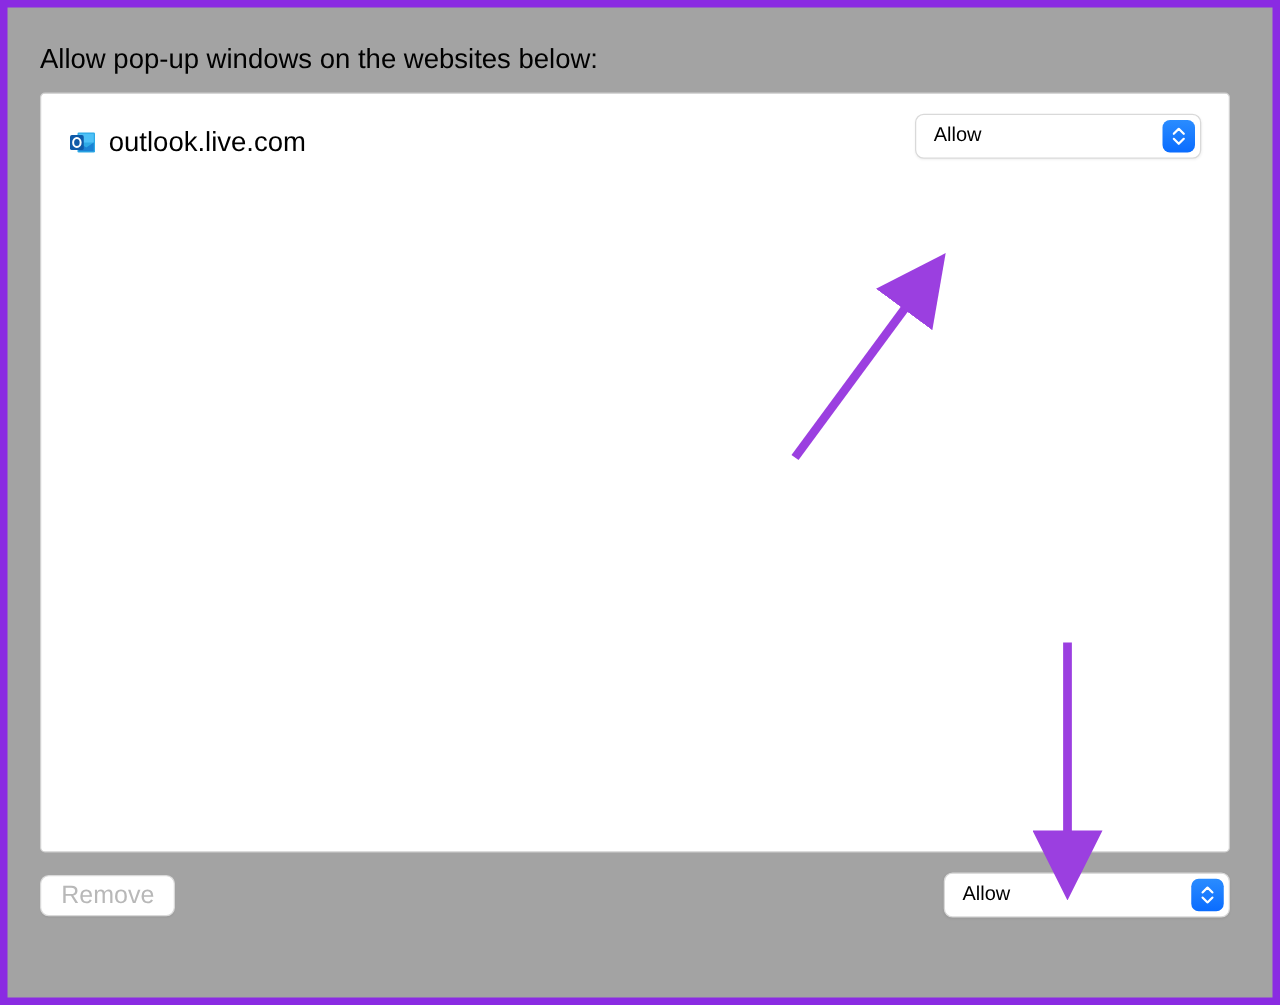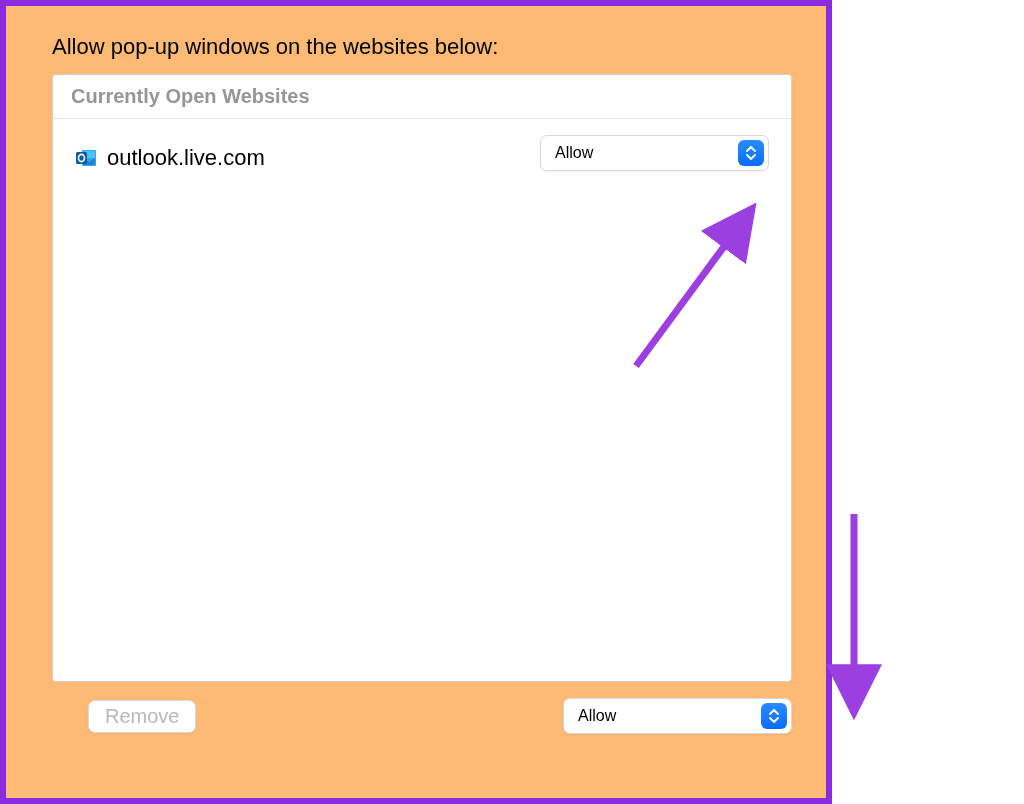--- a/index.html
+++ b/index.html
@@ -8,25 +8,25 @@
       padding: 0;
     }
     body {
       font-family: -apple-system, BlinkMacSystemFont, "Segoe UI", Helvetica, Arial, sans-serif;
       background: #fff;
       width: 1024px;
       height: 804px;
       overflow: hidden;
     }
     .outer-frame {
-      width: 832px;
+      width: 1024px;
       height: 804px;
       border: 6px solid #8a2be2;
-      background: #fdba74;
-      padding: 28px 34px 22px 46px;
+      background: #a3a3a3;
+      padding: 28px 34px 22px 26px;
       position: relative;
     }
     .heading {
       font-size: 22px;
       color: #000;
       margin-bottom: 14px;
       font-weight: 400;
     }
     .panel {
       background: #fff;
@@ -99,21 +99,20 @@
       gap: 2px;
     }
     .dropdown-arrows svg {
       display: block;
     }
     .footer {
       display: flex;
       align-items: center;
       justify-content: space-between;
       margin-top: 16px;
-      margin-left: 36px;
     }
     .remove-btn {
       background: #fff;
       border: 1px solid #d9d9d9;
       border-radius: 7px;
       padding: 4px 16px;
       font-size: 20px;
       color: #b8b8b8;
       box-shadow: 0 1px 1px rgba(0,0,0,0.04);
       cursor: default;
@@ -133,23 +132,20 @@
     }
   </style>
 </head>
 <body>
 
 <div class="outer-frame">
 
   <div class="heading">Allow pop-up windows on the websites below:</div>
 
   <div class="panel">
-    <div class="section-header">
-      <div class="section-title">Currently Open Websites</div>
-    </div>
 
     <div class="row">
       <div class="row-left">
         <span class="favicon">
           <svg viewBox="0 0 22 22" width="22" height="22">
             <rect x="7" y="3" width="14" height="16" rx="1" fill="#2eaae6"></rect>
             <rect x="8" y="4" width="12" height="7" fill="#4ec1f7"></rect>
             <path d="M8 11 L14 15 L20 11 V18 H8 Z" fill="#1b82d4"></path>
             <rect x="1" y="5" width="11" height="12" rx="1.5" fill="#0f5aa8"></rect>
             <ellipse cx="6.5" cy="11" rx="3" ry="3.6" fill="none" stroke="#fff" stroke-width="1.6"></ellipse>

